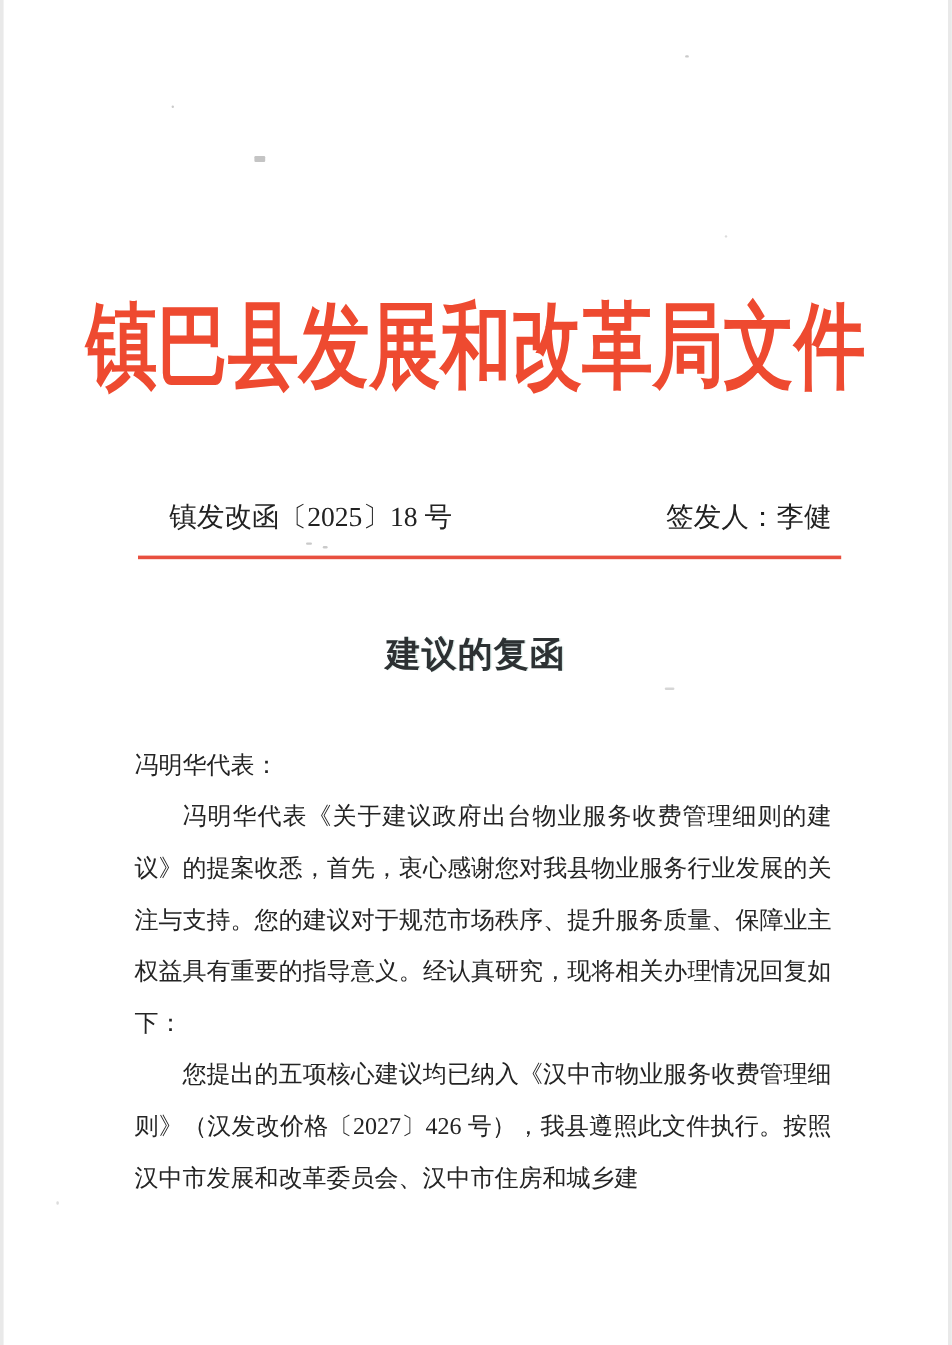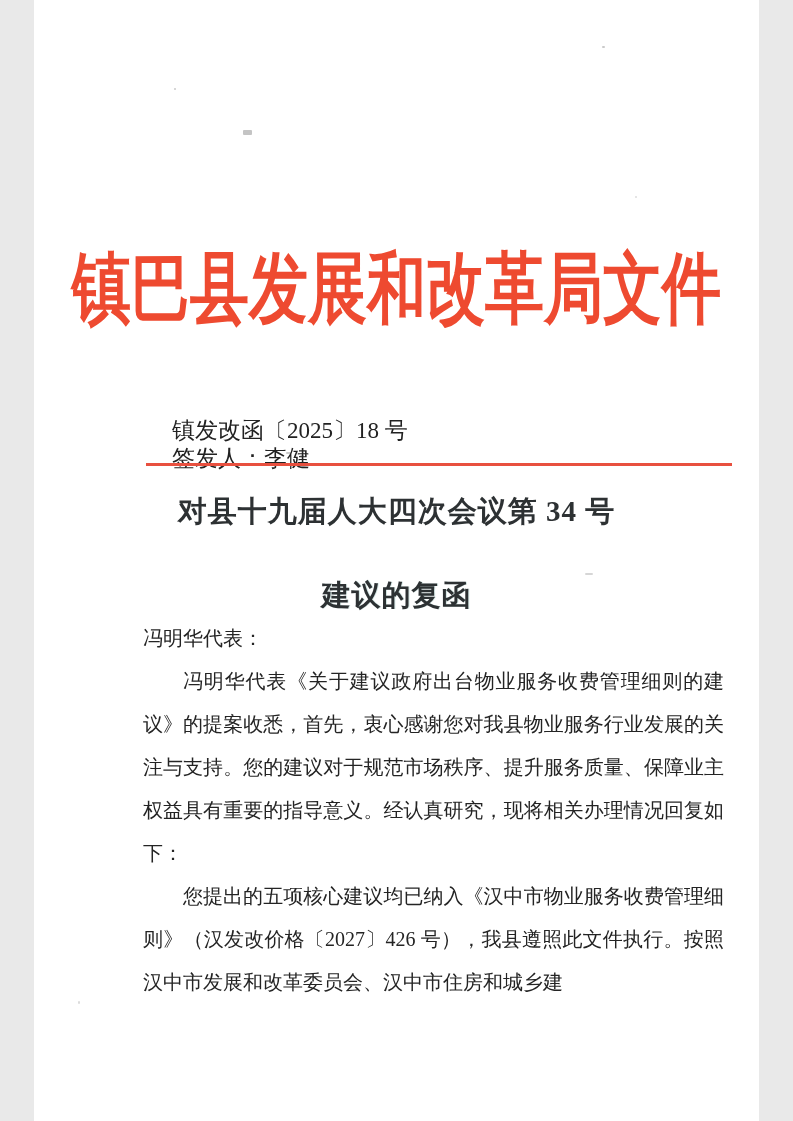--- a/index.html
+++ b/index.html
@@ -3,21 +3,21 @@
 <meta charset="utf-8">
 <style>
   html, body {
     margin: 0;
     padding: 0;
     background: #e9e9e9;
     font-family: "Liberation Serif", "DejaVu Serif", serif;
   }
   .page {
     position: relative;
-    width: 725px;
+    width: 787px;
     height: 1121px;
     margin: 0 auto;
     background: #ffffff;
     overflow: hidden;
     color: #2a2a2a;
   }
   
   .agency-title {
     position: absolute;
     top: 250px;
@@ -37,21 +37,20 @@
     position: absolute;
     top: 417px;
     left: 138px;
     width: 552px;
     display: flex;
     justify-content: space-between;
     align-items: baseline;
     font-size: 23px;
     line-height: 28px;
     color: #222;
-    flex-direction: column;
   }
   .red-line {
     position: absolute;
     top: 463px;
     left: 112px;
     width: 586px;
     height: 3px;
     border: none;
   }
   
@@ -122,21 +121,20 @@
   <div class="agency-title" style="color: rgb(238, 74, 48);">镇巴县发展和改革局文件</div>
 
   <div class="docnum-row">
     <span>镇发改函〔2025〕18 号</span>
     <span>签发人：李健</span>
   </div>
 
   <div class="red-line" style="background: rgb(232, 80, 63);"></div>
 
   <div class="doc-title">
-    <div class="line1">对县十九届人大四次会议第 34 号</div>
     <div class="line2">建议的复函</div>
   </div>
 
   <div class="body-block">
     <div class="salutation">冯明华代表：</div>
     <p class="para">冯明华代表《关于建议政府出台物业服务收费管理细则的建议》的提案收悉，首先，衷心感谢您对我县物业服务行业发展的关注与支持。您的建议对于规范市场秩序、提升服务质量、保障业主权益具有重要的指导意义。经认真研究，现将相关办理情况回复如下：</p>
     <p class="para">您提出的五项核心建议均已纳入《汉中市物业服务收费管理细则》（汉发改价格〔2027〕426 号），我县遵照此文件执行。按照汉中市发展和改革委员会、汉中市住房和城乡建</p>
   </div>
 
 </div>

